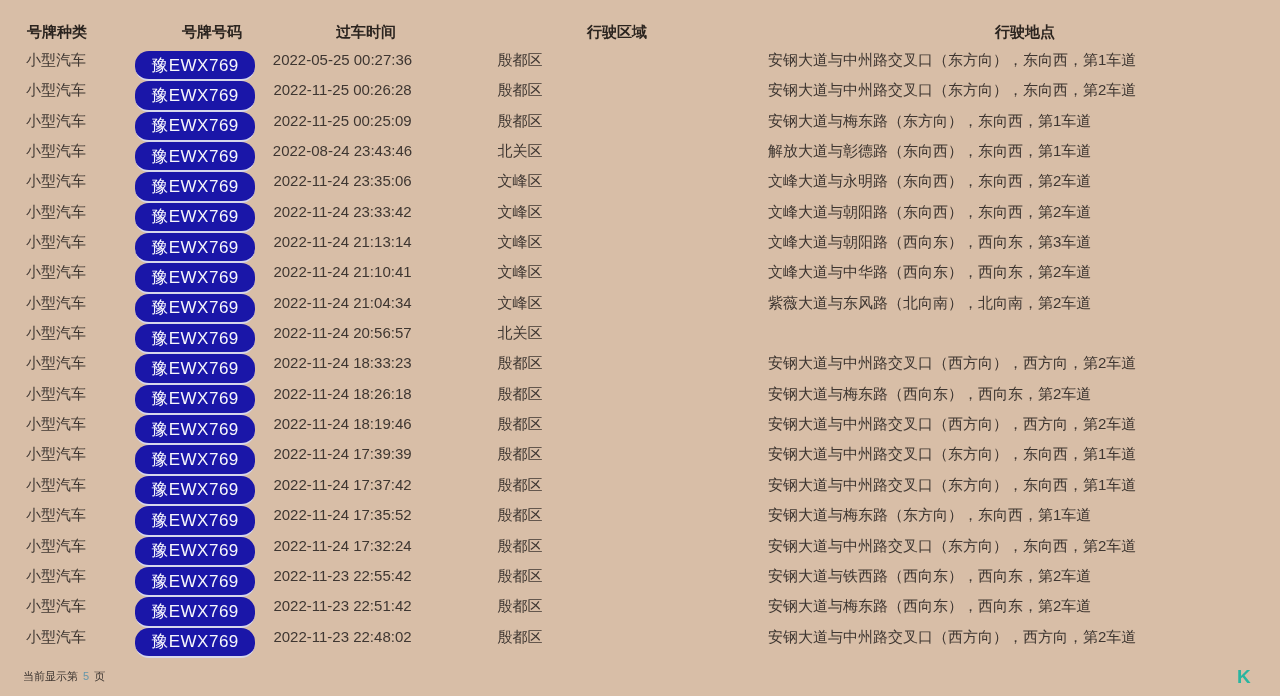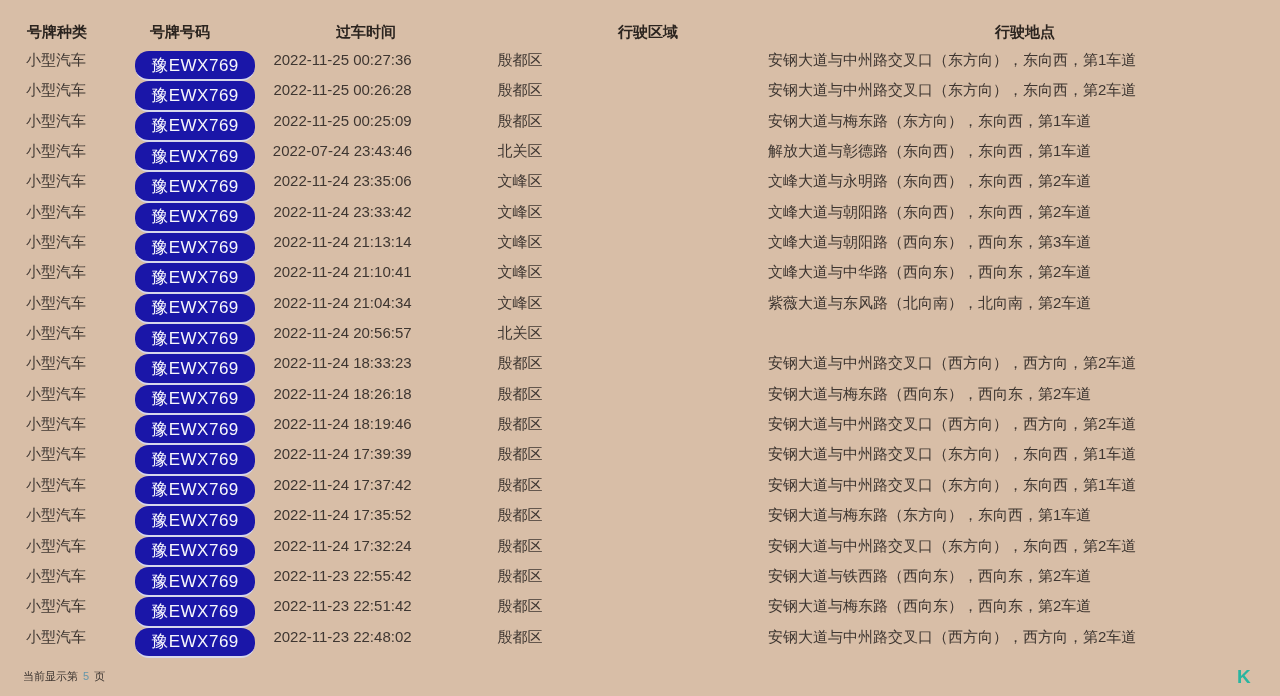--- a/index.html
+++ b/index.html
@@ -10,23 +10,23 @@
     color: var(--text, #3e3631);
   }
   
   .header-row { position:absolute; top:0; left:0; width:1280px; height:51px;padding-left:27px; }
   .header-cell {
     position:absolute; top:23px; transform:translateX(-50%);
     font-size:15px; font-weight:bold; color: var(--header-text, #2b241f);
     white-space:nowrap;
   }
   .hc1 { left:57px; }
-  .hc2 { left:180px;text-align:right; }
+  .hc2 { left:212px;text-align:right; }
   .hc3 { left:366px; }
-  .hc4 { left:648px; }
+  .hc4 { left:617px; }
   .hc5 { left:1025px; }
 
   
   .table-body { position:absolute; top:51px; left:0; width:1280px; }
   .row { display:flex; align-items:flex-start; height:30.35px; font-size:15px; }
   .c1 { width:112px; text-align:center; }
   .c2 { width:143px; height:100%; }
   .plate {
     margin-left:23px; width:120px; height:100%;
     background: var(--plate-bg, #1a16a8);
@@ -62,21 +62,21 @@
   <span class="header-cell hc4">行驶区域</span>
   <span class="header-cell hc5">行驶地点</span>
 </div>
 
 <div class="table-body">
   <div class="row">
     <span class="c1">小型汽车</span>
     <span class="c2">
       <span class="plate">豫EWX769</span>
     </span>
-    <span class="c3">2022-11-25 00:27:36</span>
+    <span class="c3">2022-05-25 00:27:36</span>
     <span class="c4">殷都区</span>
     <span class="c5">安钢大道与中州路交叉口（东方向），东向西，第1车道</span>
   </div>
 
   <div class="row">
     <span class="c1">小型汽车</span>
     <span class="c2">
       <span class="plate">豫EWX769</span>
     </span>
     <span class="c3">2022-11-25 00:26:28</span>
@@ -92,21 +92,21 @@
     <span class="c3">2022-11-25 00:25:09</span>
     <span class="c4">殷都区</span>
     <span class="c5">安钢大道与梅东路（东方向），东向西，第1车道</span>
   </div>
 
   <div class="row">
     <span class="c1">小型汽车</span>
     <span class="c2">
       <span class="plate">豫EWX769</span>
     </span>
-    <span class="c3">2022-07-24 23:43:46</span>
+    <span class="c3">2022-08-24 23:43:46</span>
     <span class="c4">北关区</span>
     <span class="c5">解放大道与彰德路（东向西），东向西，第1车道</span>
   </div>
 
   <div class="row">
     <span class="c1">小型汽车</span>
     <span class="c2">
       <span class="plate">豫EWX769</span>
     </span>
     <span class="c3">2022-11-24 23:35:06</span>

